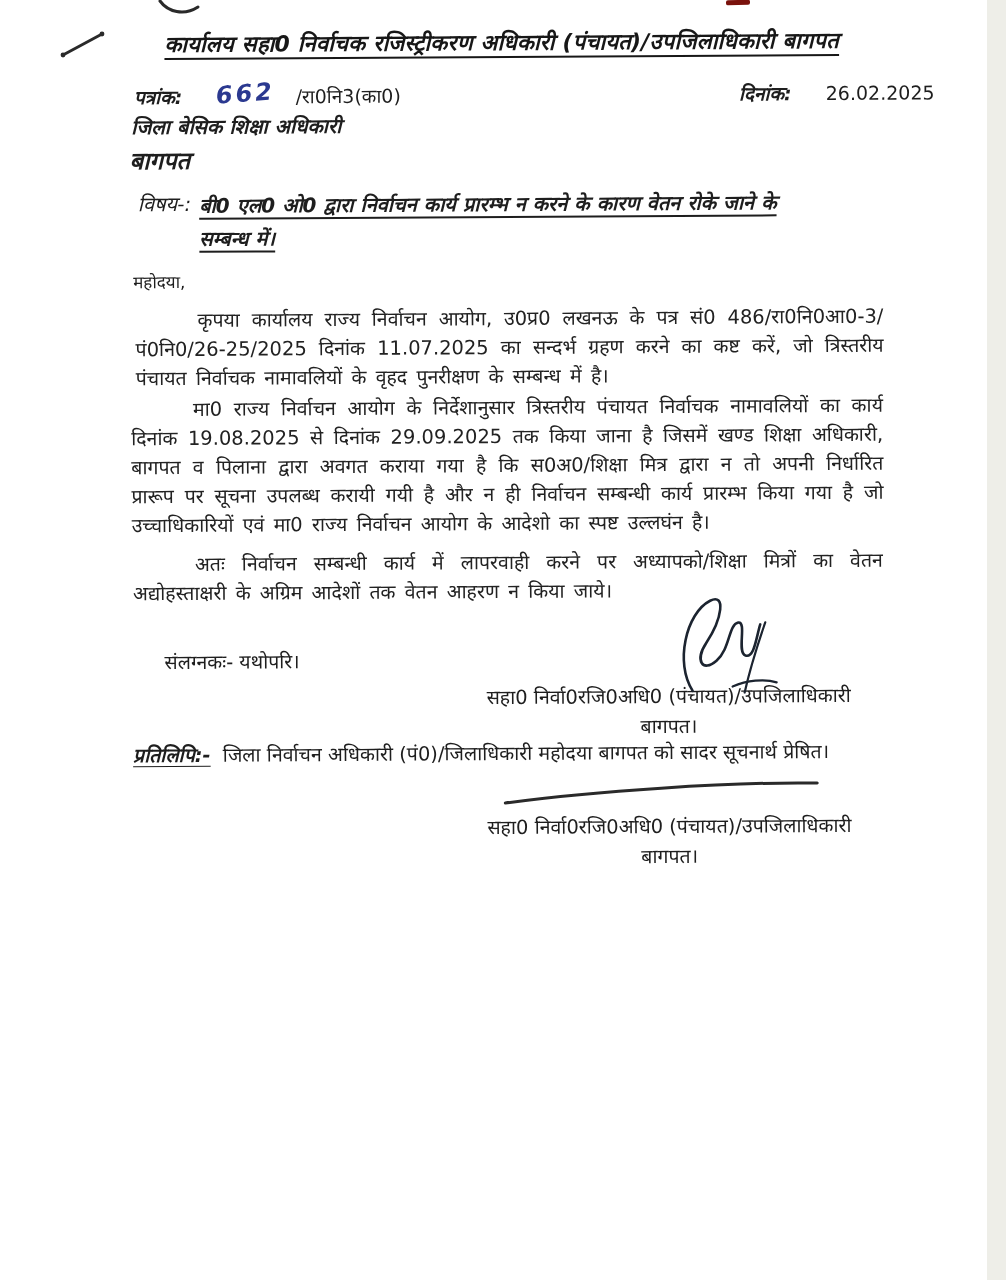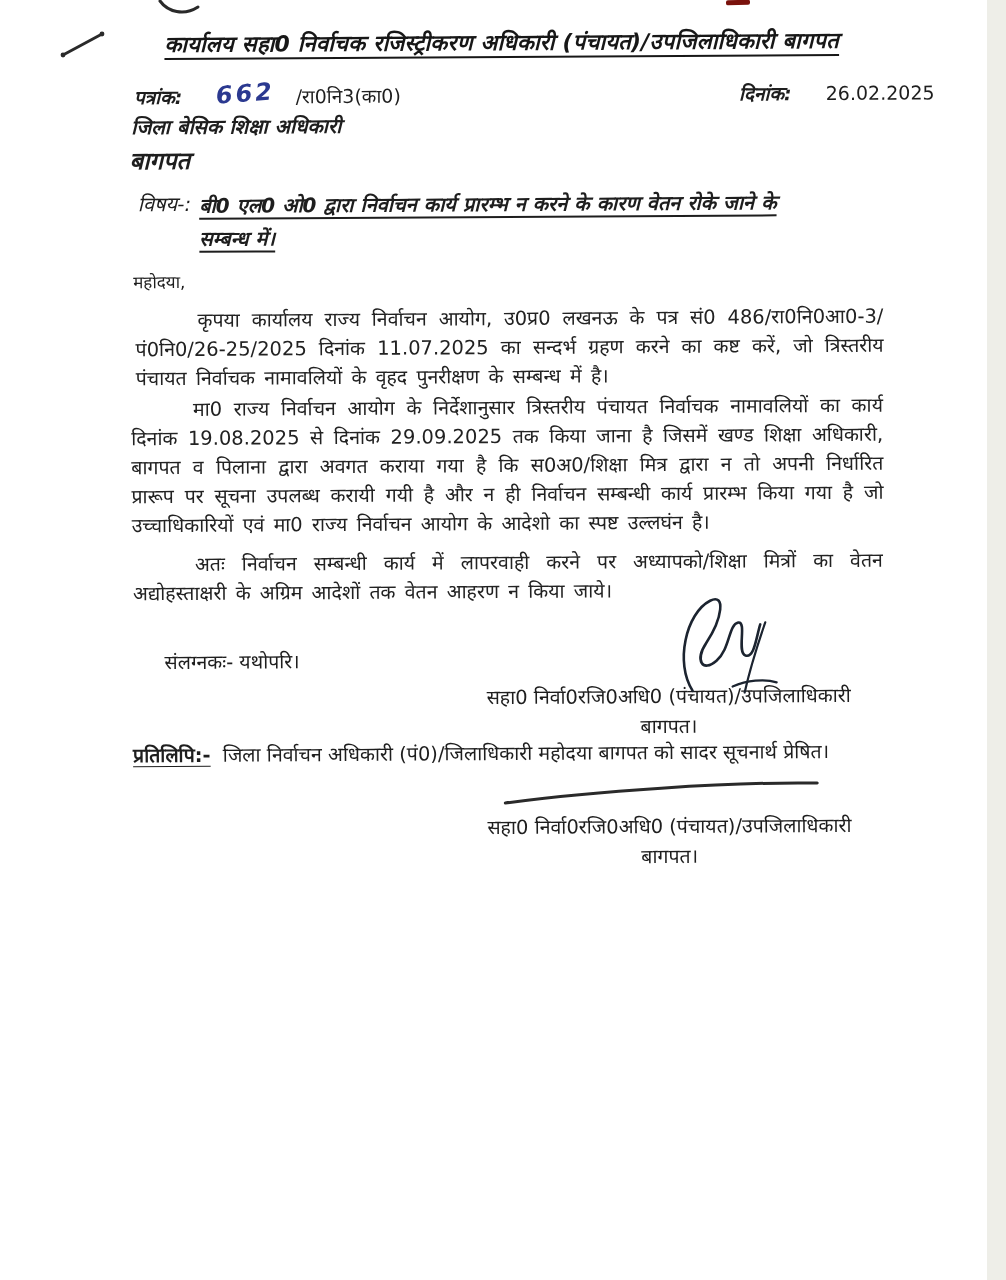--- a/index.html
+++ b/index.html
@@ -61,21 +61,21 @@
   .para.p1{top:304px;left:135px;width:748px;text-indent:62px;}
   .para.p2{top:393px;left:130px;width:752px;text-indent:62px;}
   .para.p3{top:548px;left:131px;width:750px;text-indent:62px;}
   .enclosure{position:absolute;top:646px;left:131px;font-size:19.5px;margin-left:31px;}
   
   .sig-squiggle{position:absolute;top:596px;left:668px;z-index:2;}
   .sig-block-1{position:absolute;top:683px;left:478px;width:376px;text-align:center;font-size:19.5px;line-height:30px;}
   .sig-block-2{position:absolute;top:813px;left:478px;width:376px;text-align:center;font-size:19.5px;line-height:30px;}
   .copyline{position:absolute;top:739px;left:130px;width:770px;font-size:19.5px;}
   .copyline .lbl{
-    font-weight:bold;
+    font-weight:bold;font-style:italic;
     text-decoration:underline;text-underline-offset:4px;
     margin-right:6px;
   }
   .pen-stroke{position:absolute;top:780px;left:498px;}
   
   .tick-mark{position:absolute;top:28px;left:58px;}
   .curve-mark{position:absolute;top:0px;left:158px;}
   .red-mark{
     position:absolute;top:0px;left:726px;width:24px;height:5px;
     border-radius:2px;transform:rotate(-2deg);z-index:6;

